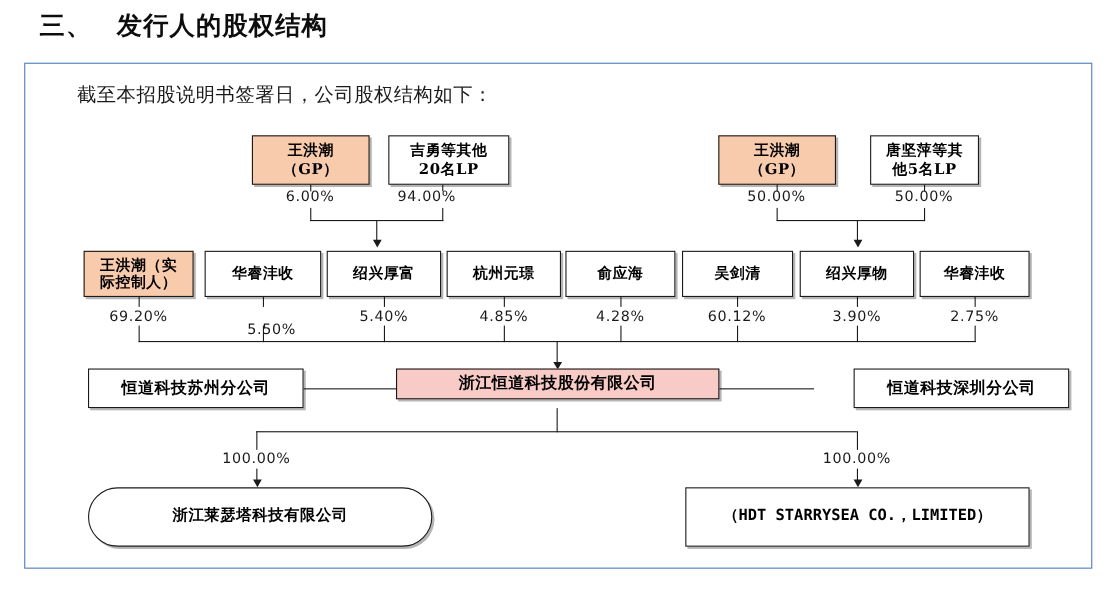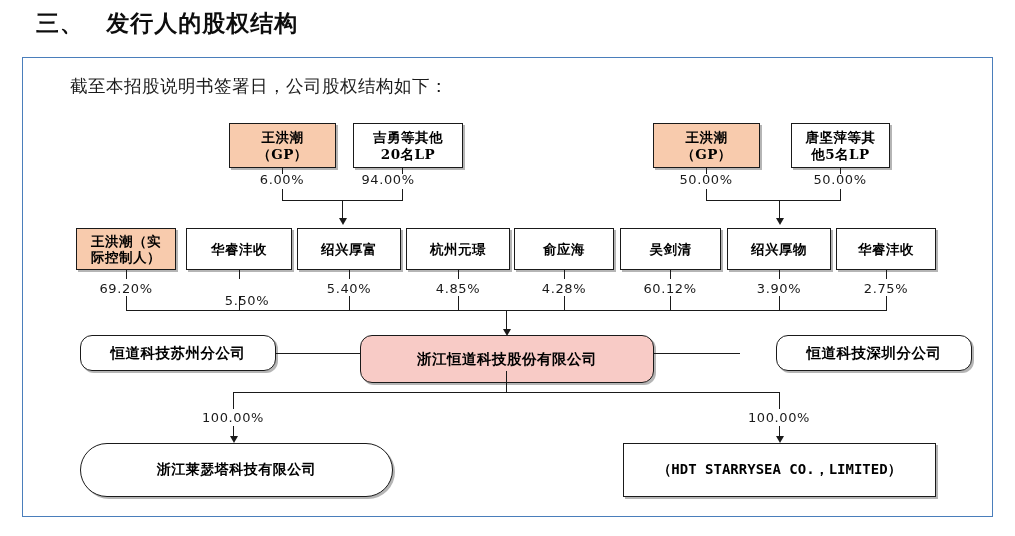--- a/index.html
+++ b/index.html
@@ -61,21 +61,21 @@
     line-height: 1.22;
     white-space: pre-line;
     font-family: "DejaVu Serif", "Liberation Serif", serif;
     letter-spacing: .5px;
   }
   .node.peach  { background: #f8cbad; }
   .node.pink   { background: #f8cbc6; }
 
   .n-top   { font-size: 13.5px; }
   .n-share { font-size: 13.5px; }
-  .n-comp  { font-size: 14.5px; border-radius: 12px; }
+  .n-comp  { font-size: 14.5px; }
   .n-sub   { font-size: 14px; }
   .n-sub .en {
     font-family: "DejaVu Sans Mono", "Liberation Mono", monospace;
     font-size: 14px;
     letter-spacing: 0px;
   }
 
   
   .pct {
     position: absolute;
@@ -187,21 +187,21 @@
 <div class="vline" style="left:779px; top:296px; height:15px;"></div>
 <div class="vline" style="left:886px; top:296px; height:15px;"></div>
 
 <div class="hline" style="left:126px; top:310px; width:761px;"></div>
 
 <div class="vline" style="left:506px; top:310px; height:22px;"></div>
 <div class="arrow-d" style="left:506.7px; top:329px;"></div>
 
 <div class="node n-comp" style="left:80px; top:335px; width:196px; height:36px;">恒道科技苏州分公司</div>
 
-<div class="node pink n-comp" style="left:360px; top:335px; width:294px; height:48px;">浙江恒道科技股份有限公司</div>
+<div class="node pink n-comp" style="left:360px; top:335px; width:294px; height:28px;">浙江恒道科技股份有限公司</div>
 
 <div class="node n-comp" style="left:740px; top:335px; width:196px; height:36px;margin-left:36px;">恒道科技深圳分公司</div>
 
 <div class="hline" style="left:276px; top:353px; width:84px;"></div>
 <div class="hline" style="left:654px; top:353px; width:86px;"></div>
 
 <div class="vline" style="left:506px; top:371px; height:22px;"></div>
 <div class="hline" style="left:233px; top:392px; width:546px;"></div>
 
 <div class="vline" style="left:233px; top:392px; height:17px;"></div>

